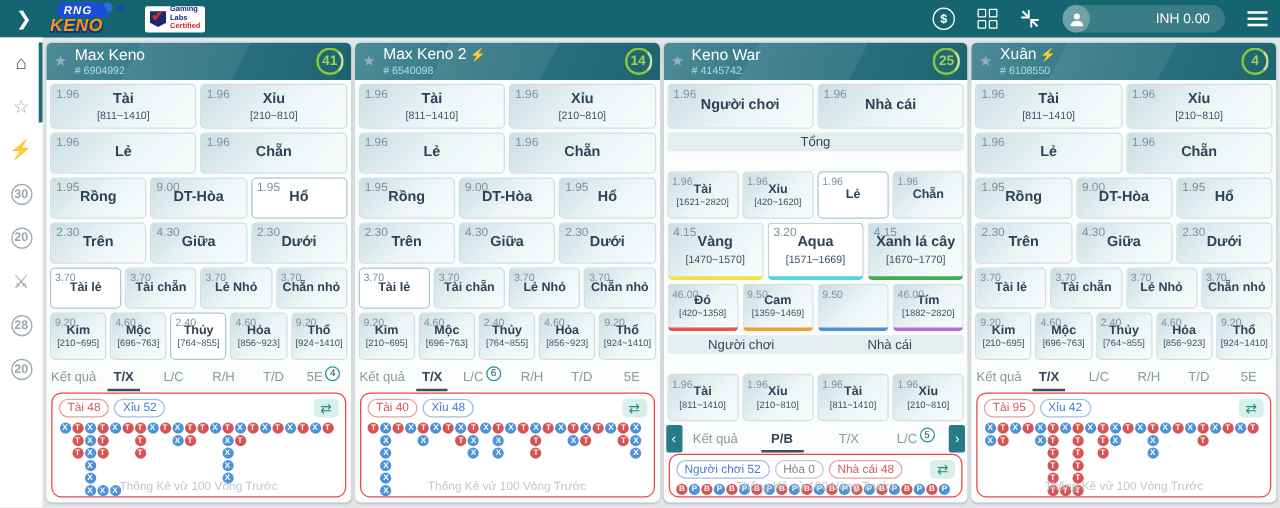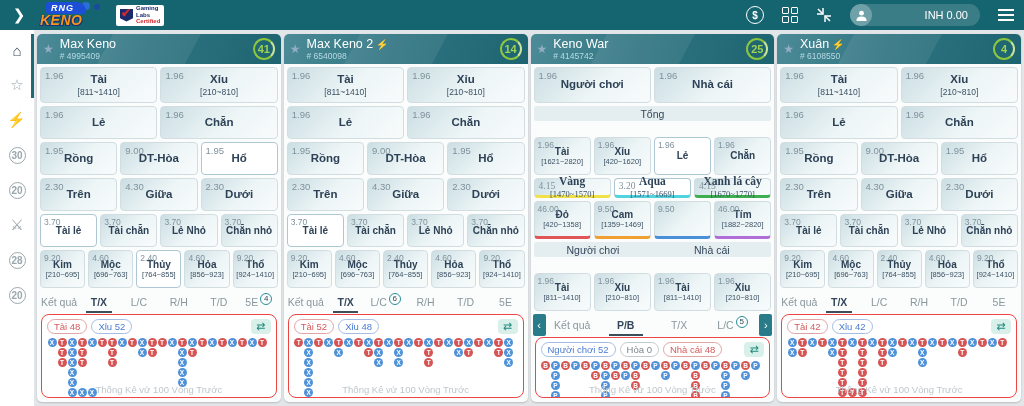--- a/index.html
+++ b/index.html
@@ -160,21 +160,21 @@
       <div class="side-item">
         <span class="circ">20</span>
       </div>
     </div>
   <div id="panels">
       <div class="panel">
         <div class="phead">
           <span class="pstar">★</span>
           <div class="ptwrap">
             <div class="ptitle">Max Keno</div>
-            <div class="pround"># 4995409</div>
+            <div class="pround"># 6904992</div>
           </div>
           <div class="cdown">41</div>
         </div>
         <div class="cellrow c2" style="height: 36px;">
           <div class="cell">
             <span class="odds">1.96</span>
             <div class="cmid">
               <div class="cname">Tài</div>
               <div class="crange">[811~1410]</div>
             </div>
@@ -638,21 +638,21 @@
           </div>
           <div class="tab">
             <span class="tab-label">T/D</span>
           </div>
           <div class="tab">
             <span class="tab-label">5E</span>
           </div>
         </div>
         <div class="stats">
           <div class="badges">
-            <span class="pill red">Tài 52</span>
+            <span class="pill red">Tài 40</span>
             <span class="pill blue">Xỉu 48</span>
             <span class="swap">⇄</span>
           </div>
           <div class="road">
             <div class="roadrow">
               <span class="bead red">T</span>
               <span class="bead blue">X</span>
               <span class="bead red">T</span>
               <span class="bead blue">X</span>
               <span class="bead red">T</span>
@@ -843,21 +843,21 @@
               <div class="cname">Lẻ</div>
             </div>
           </div>
           <div class="cell">
             <span class="odds">1.96</span>
             <div class="cmid">
               <div class="cname">Chẵn</div>
             </div>
           </div>
         </div>
-        <div class="cellrow c3" style="height: 20px; font-family: Liberation Serif, serif;">
+        <div class="cellrow c3" style="height: 46px;">
           <div class="cell" style="border-bottom: 3px solid rgb(240, 224, 74);">
             <span class="odds">4.15</span>
             <div class="cmid">
               <div class="cname">Vàng</div>
               <div class="crange">[1470~1570]</div>
             </div>
           </div>
           <div class="cell sel" style="border-bottom: 3px solid rgb(79, 212, 224);">
             <span class="odds">3.20</span>
             <div class="cmid">
@@ -1239,21 +1239,21 @@
           </div>
           <div class="tab">
             <span class="tab-label">T/D</span>
           </div>
           <div class="tab">
             <span class="tab-label">5E</span>
           </div>
         </div>
         <div class="stats">
           <div class="badges">
-            <span class="pill red">Tài 42</span>
+            <span class="pill red">Tài 95</span>
             <span class="pill blue">Xỉu 42</span>
             <span class="swap">⇄</span>
           </div>
           <div class="road">
             <div class="roadrow">
               <span class="bead blue">X</span>
               <span class="bead red">T</span>
               <span class="bead blue">X</span>
               <span class="bead red">T</span>
               <span class="bead blue">X</span>

